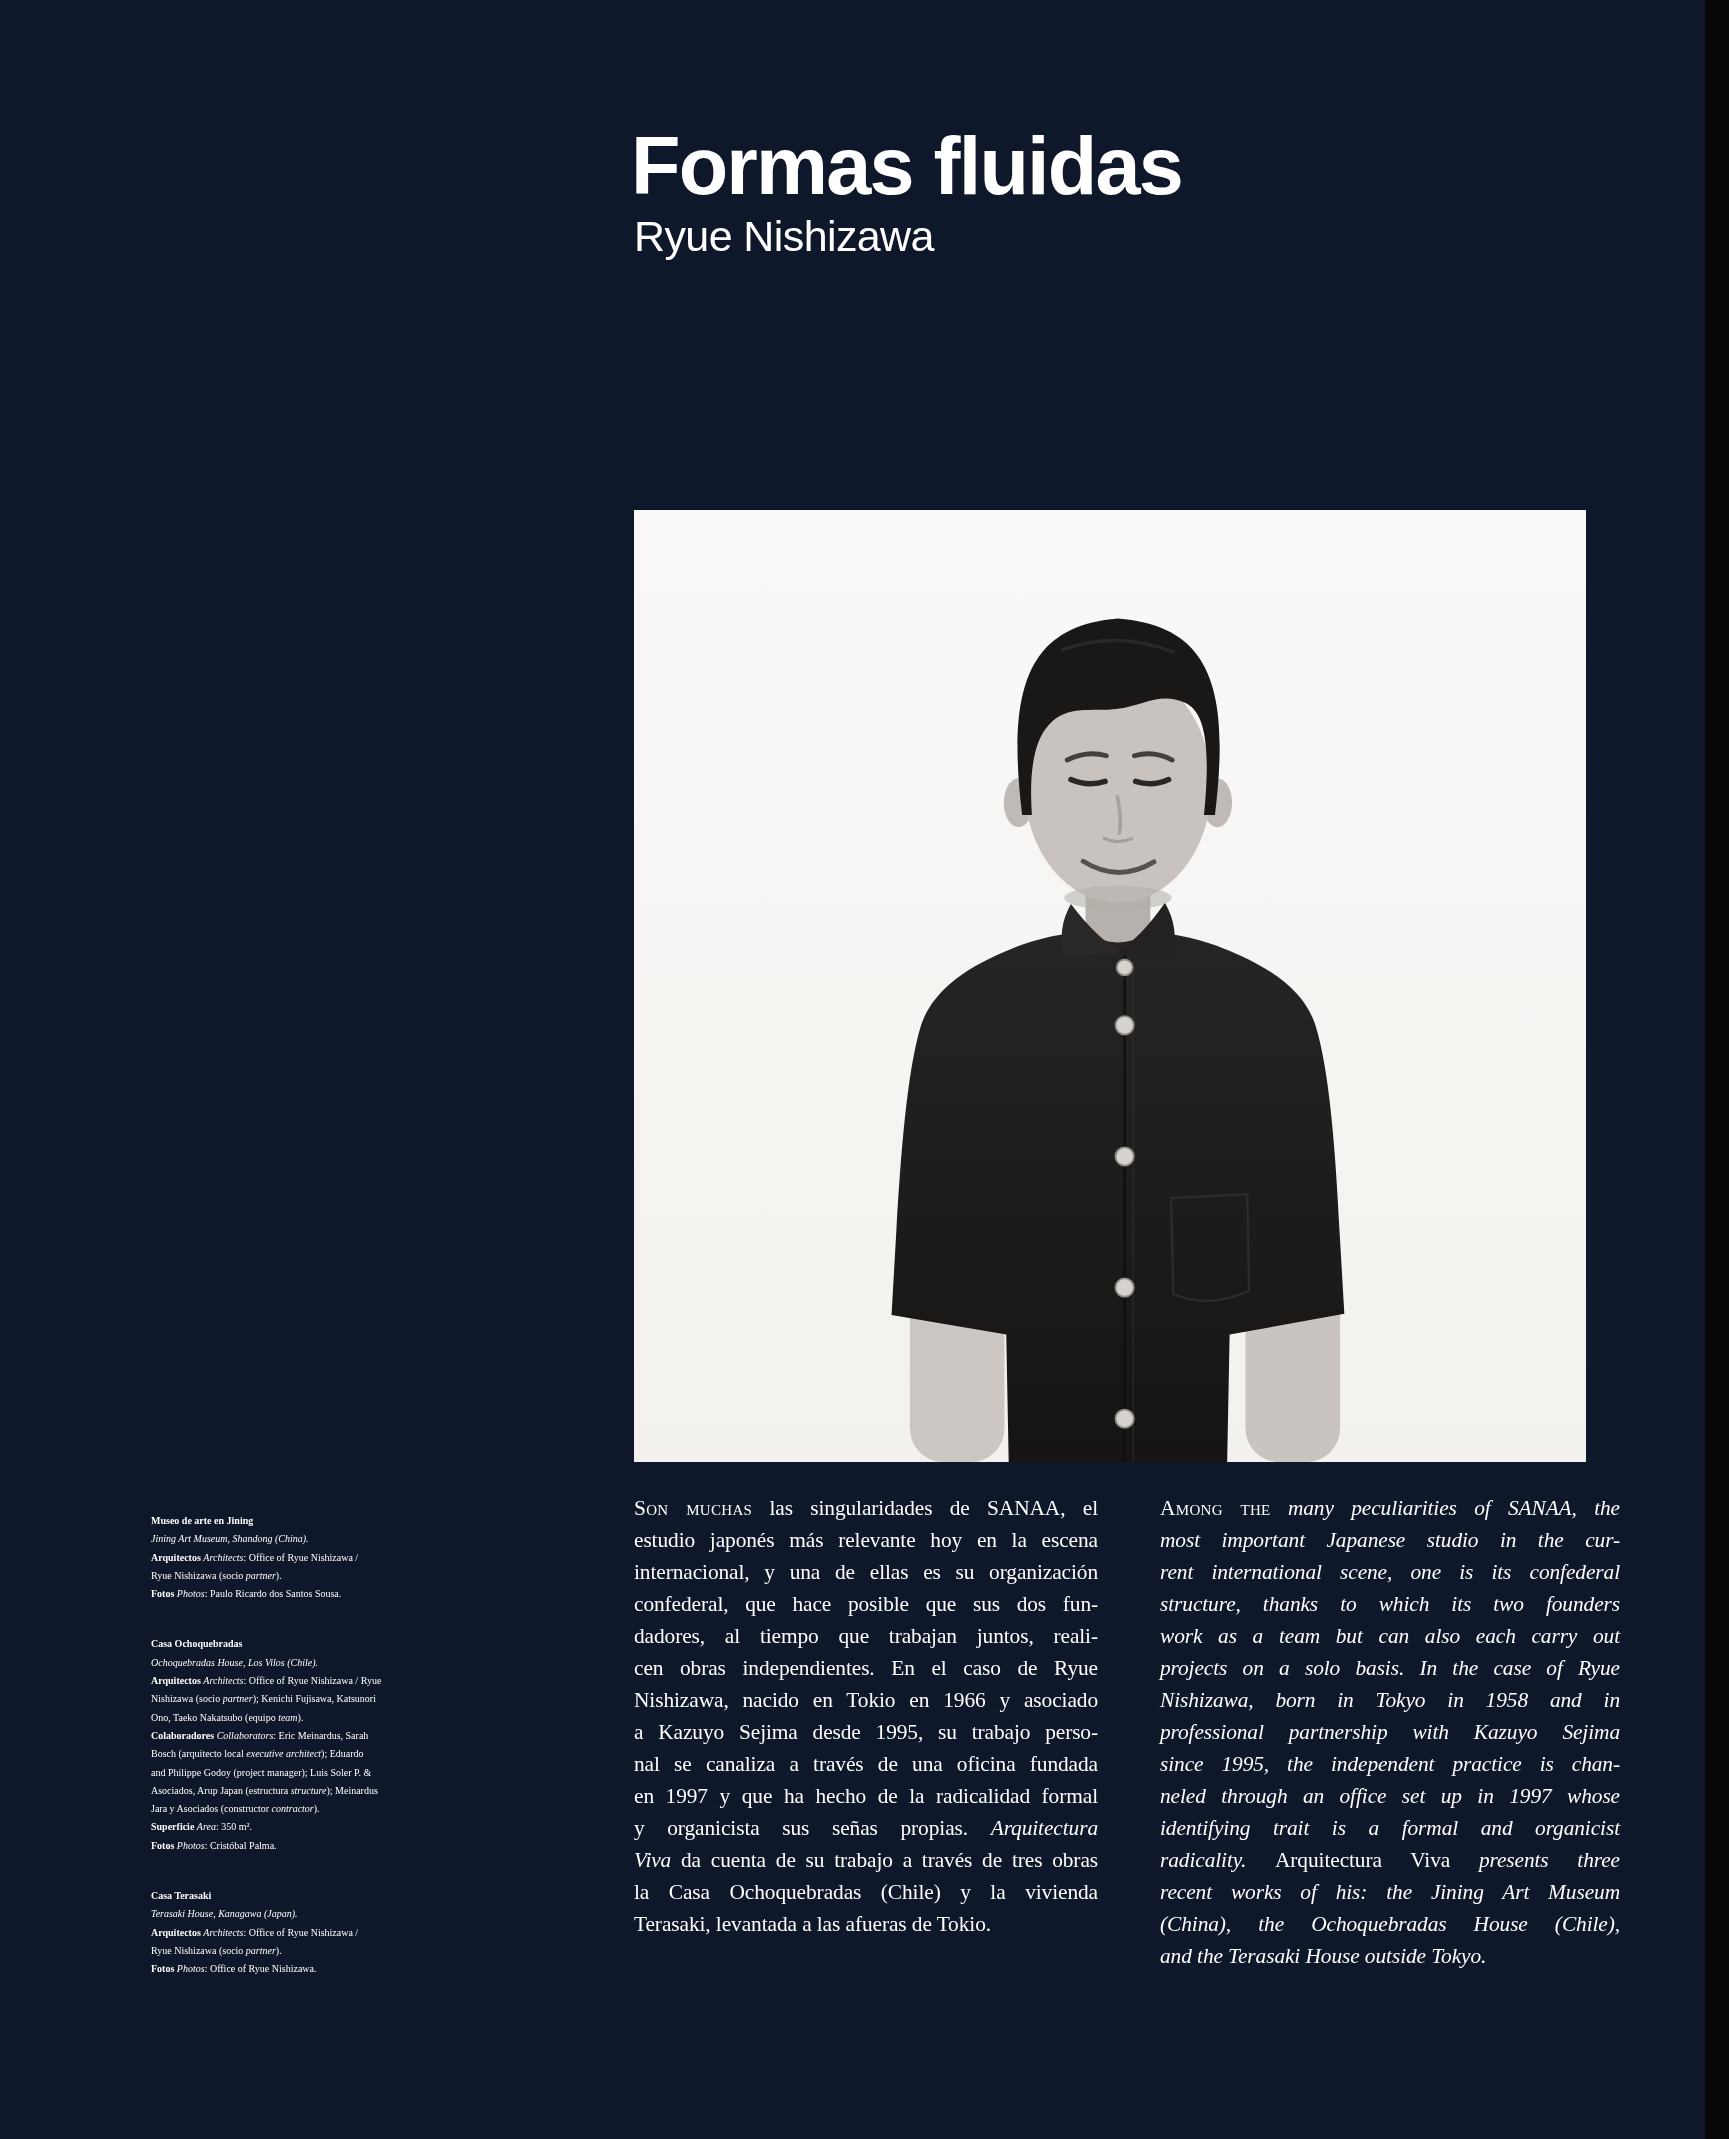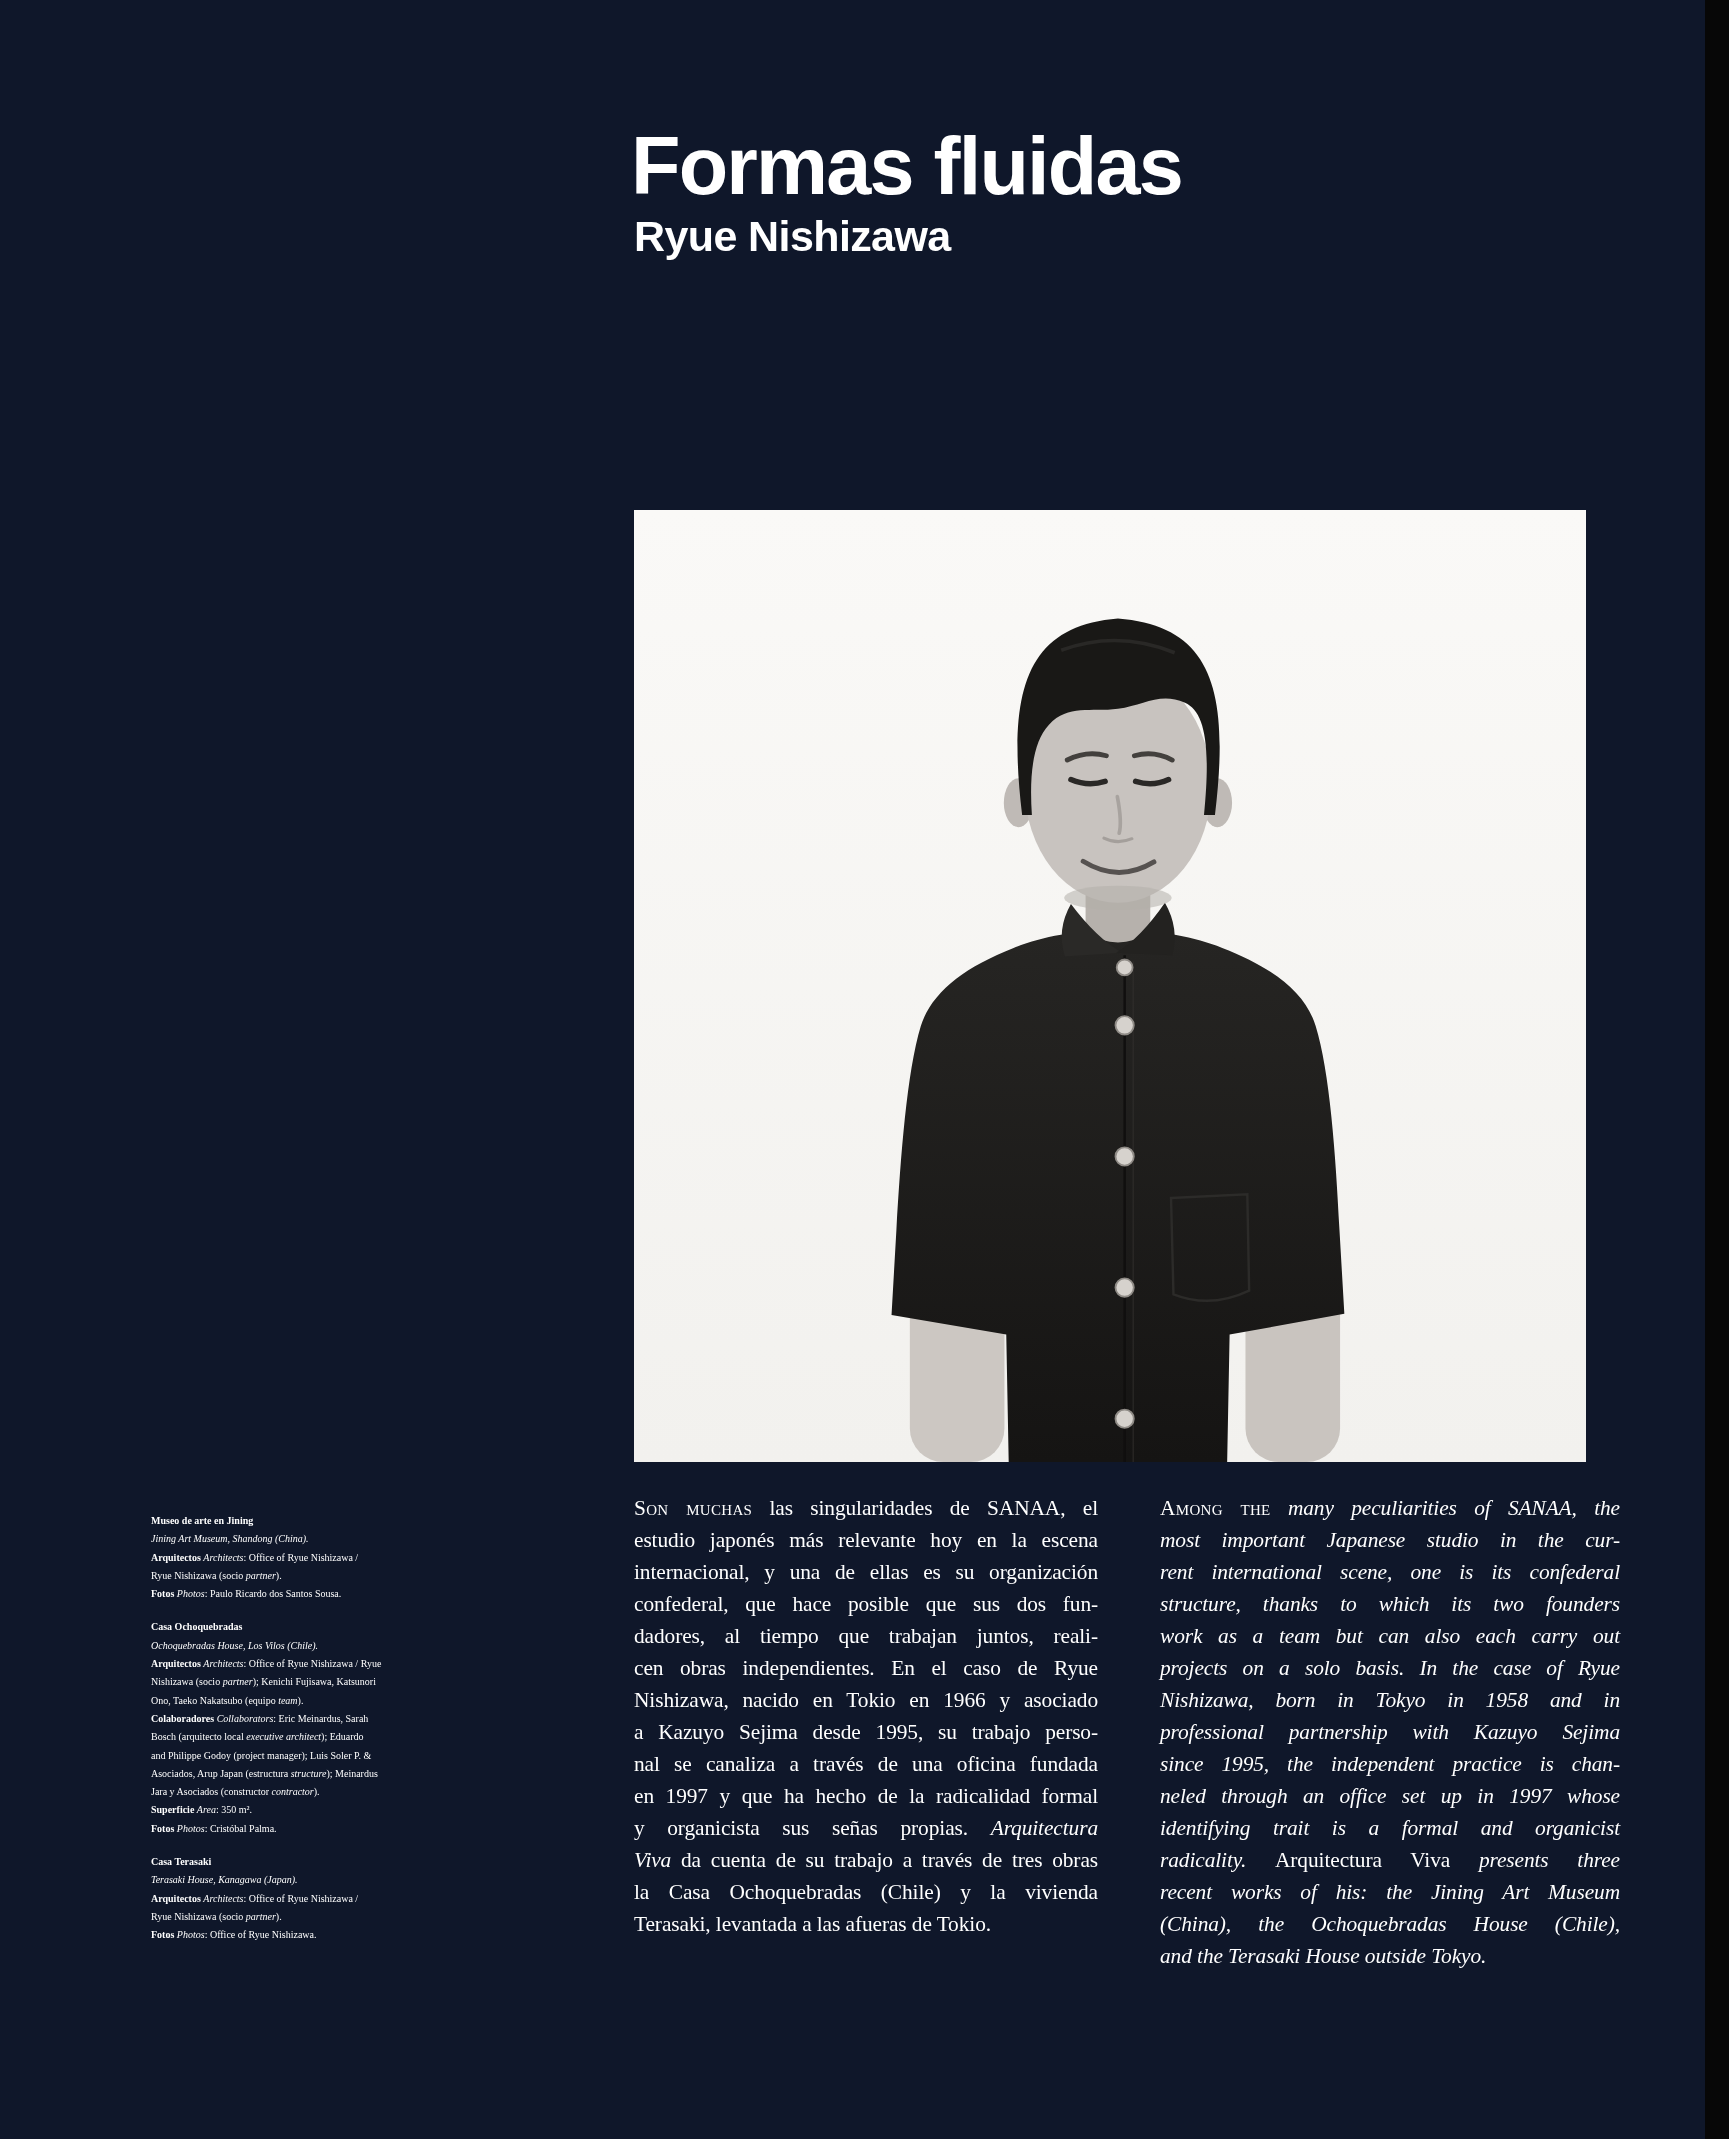--- a/index.html
+++ b/index.html
@@ -22,21 +22,21 @@
     line-height: 1;
     letter-spacing: -1.8px;
     color: #ffffff;
     white-space: nowrap;
   }
   .subtitle {
     position: absolute;
     left: 634px;
     top: 215px;
     font-family: "Liberation Sans", sans-serif;
-    font-weight: bold;
+    font-weight: normal;
     font-size: 43px;
     line-height: 1;
     letter-spacing: -0.6px;
     color: #ffffff;
     white-space: nowrap;
   }
   .photo {
     position: absolute;
     left: 634px;
     top: 510px;
@@ -48,21 +48,21 @@
 
   
   .credits {
     position: absolute;
     left: 151px;
     top: 1512px;
     width: 366px;
     font-size: 10px;
     line-height: 18.3px;
   }
-  .credit-section + .credit-section { margin-top: 15px; }
+  .credit-section + .credit-section { margin-top: 32px; }
   .credits .tl { white-space: nowrap; }
 
   
   .col {
     position: absolute;
     top: 1492px;
     font-size: 21.4px;
     line-height: 32px;
     letter-spacing: -0.1px;
   }

